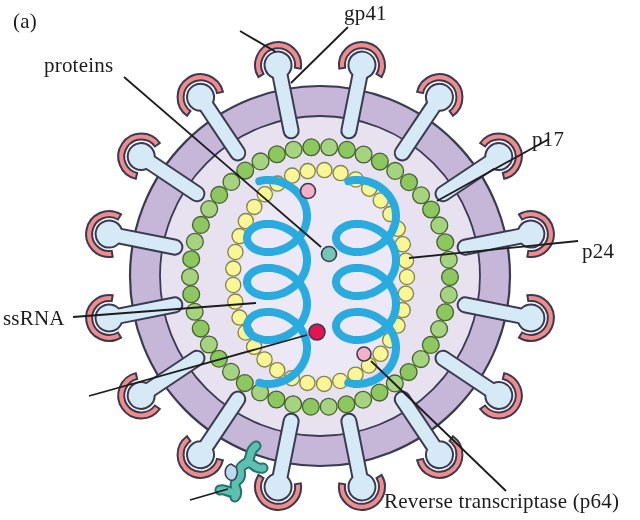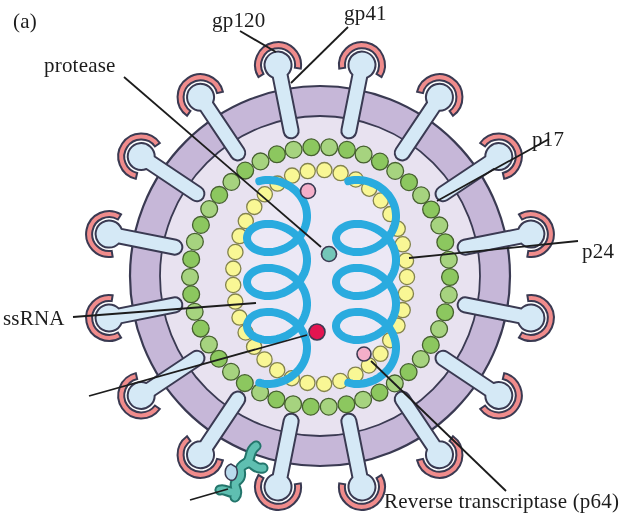--- a/index.html
+++ b/index.html
@@ -171,24 +171,23 @@
       <line class="leader" x1="549" y1="139" x2="437" y2="201"></line>
       <line class="leader" x1="578" y1="241" x2="409" y2="258"></line>
       <line class="leader" x1="73" y1="317" x2="256" y2="303"></line>
       <line class="leader" x1="89" y1="396" x2="307" y2="335"></line>
       <line class="leader" x1="190" y1="500" x2="228" y2="489"></line>
       <line class="leader" x1="506" y1="491" x2="371" y2="361"></line>
     </g>
   </svg>
 
   <div class="lbl" style="left:13px;top:8px">(a)</div>
-  <div class="lbl" style="left:212px;top:7px">gp120</div>
   <div class="lbl" style="left:344px;top:0">gp41</div>
   <div class="lbl" style="left:44px;top:52px">
-    <div>protease</div>
+    <div>proteins</div>
   </div>
   <div class="lbl" style="left:532px;top:126px">p17</div>
   <div class="lbl" style="left:582px;top:238px">p24</div>
   <div class="lbl" style="left:3px;top:305px">ssRNA</div>
   <div class="lbl" style="left:31px;top:374px">
   </div>
   <div class="lbl" style="left:384px;top:488px">Reverse transcriptase (p64)</div>
 </div>
 
 </body></html>

